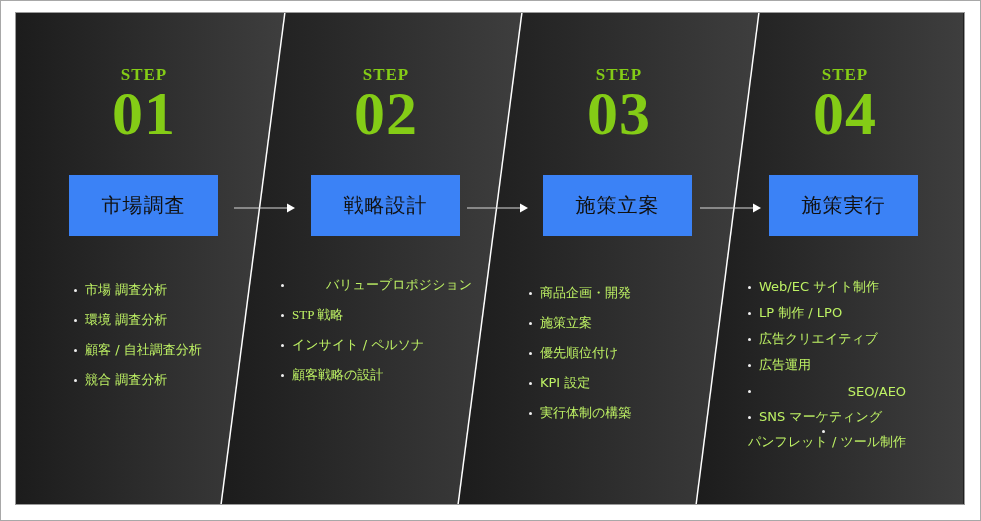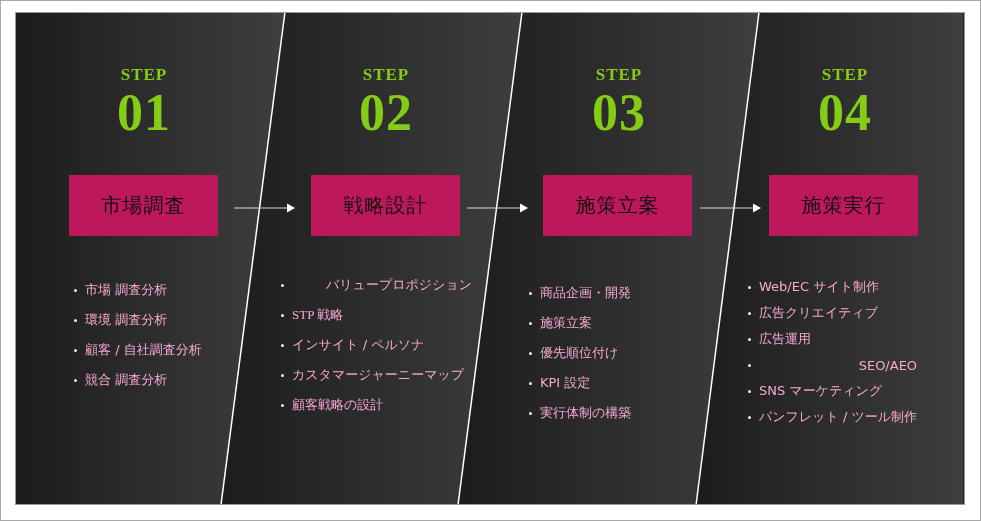--- a/index.html
+++ b/index.html
@@ -4,25 +4,25 @@
 <style>
   html,body{margin:0;padding:0;}
   body{width:981px;height:521px;background:#fff;position:relative;overflow:hidden;
        font-family:"DejaVu Sans","Liberation Sans",sans-serif;}
   .frame{position:absolute;left:0;top:0;width:979px;height:519px;border:1px solid #a8a8a8;}
   .panel{position:absolute;left:15px;top:12px;width:950px;height:493px;overflow:hidden;
          border:1px solid #9a9a9a;box-sizing:border-box;background:#1e1e1e;}
   .divider{position:absolute;top:0;left:0;width:100%;height:100%;pointer-events:none;}
   .step{position:absolute;text-align:center;color:#84cc16;font-family:Liberation Serif, serif;font-weight:bold;}
   .step .lbl{font-size:17px;letter-spacing:1px;display:block;}
-  .step .num{font-size:52px;line-height:56px;display:block;letter-spacing:1px;}
-  .title-box{position:absolute;top:162px;width:149px;height:61px;background:#be185d;display:flex;align-items:center;justify-content:center;
+  .step .num{font-size:62px;line-height:56px;display:block;letter-spacing:1px;}
+  .title-box{position:absolute;top:162px;width:149px;height:61px;background:#3b82f6;display:flex;align-items:center;justify-content:center;
              font-size:20px;color:#111;letter-spacing:1px;}
   .arrow{position:absolute;top:189px;height:12px;}
-  .list{position:absolute;margin:0;padding:0;list-style:none;color:#f9a8d4;font-size:13px;}
+  .list{position:absolute;margin:0;padding:0;list-style:none;color:#bef264;font-size:13px;}
   .list li{display:flex;align-items:center;white-space:nowrap;}
   .list li .dot{width:3px;height:3px;border-radius:50%;background:#f0f0f0;margin-right:8px;display:inline-block;}
 </style>
 </head>
 <body>
 
 <div class="frame"></div>
 
 <div class="panel">
 
@@ -91,24 +91,20 @@
     <li style="height:30px;font-family:Liberation Serif, serif;">
         <span class="dot"></span>
         <span>STP 戦略</span>
       </li>
     <li style="height:30px;">
         <span class="dot"></span>
         <span>インサイト / ペルソナ</span>
       </li>
     <li style="height:30px;">
         <span class="dot"></span>
-        <span>カスタマージャーニーマップ</span>
-      </li>
-    <li style="height:30px;">
-        <span class="dot"></span>
         <span>顧客戦略の設計</span>
       </li>
   </ul>
 
   <div class="step" style="left:553px;top:52px;width:100px;">
     <span class="lbl">STEP</span>
     <span class="num">03</span>
   </div>
   <div class="title-box" style="left:527px;">
     <span>施策立案</span>
@@ -147,32 +143,36 @@
   <div class="title-box" style="left:753px;">
     <span>施策実行</span>
   </div>
   <ul class="list" style="left:732px;top:261px;">
     <li style="height:26px;">
         <span class="dot"></span>
         <span>Web/EC サイト制作</span>
       </li>
     <li style="height:26px;">
         <span class="dot"></span>
+        <span>LP 制作 / LPO</span>
+      </li>
+    <li style="height:26px;">
+        <span class="dot"></span>
         <span>広告クリエイティブ</span>
       </li>
     <li style="height:26px;">
         <span class="dot"></span>
         <span>広告運用</span>
       </li>
     <li style="height:26px;justify-content:space-between;">
         <span class="dot"></span>
         <span>SEO/AEO</span>
       </li>
     <li style="height:26px;">
         <span class="dot"></span>
         <span>SNS マーケティング</span>
       </li>
-    <li style="height:26px;">
+    <li style="height:26px;flex-direction:column;">
         <span class="dot"></span>
         <span>パンフレット / ツール制作</span>
       </li>
   </ul>
 </div>
 
 </body></html>

